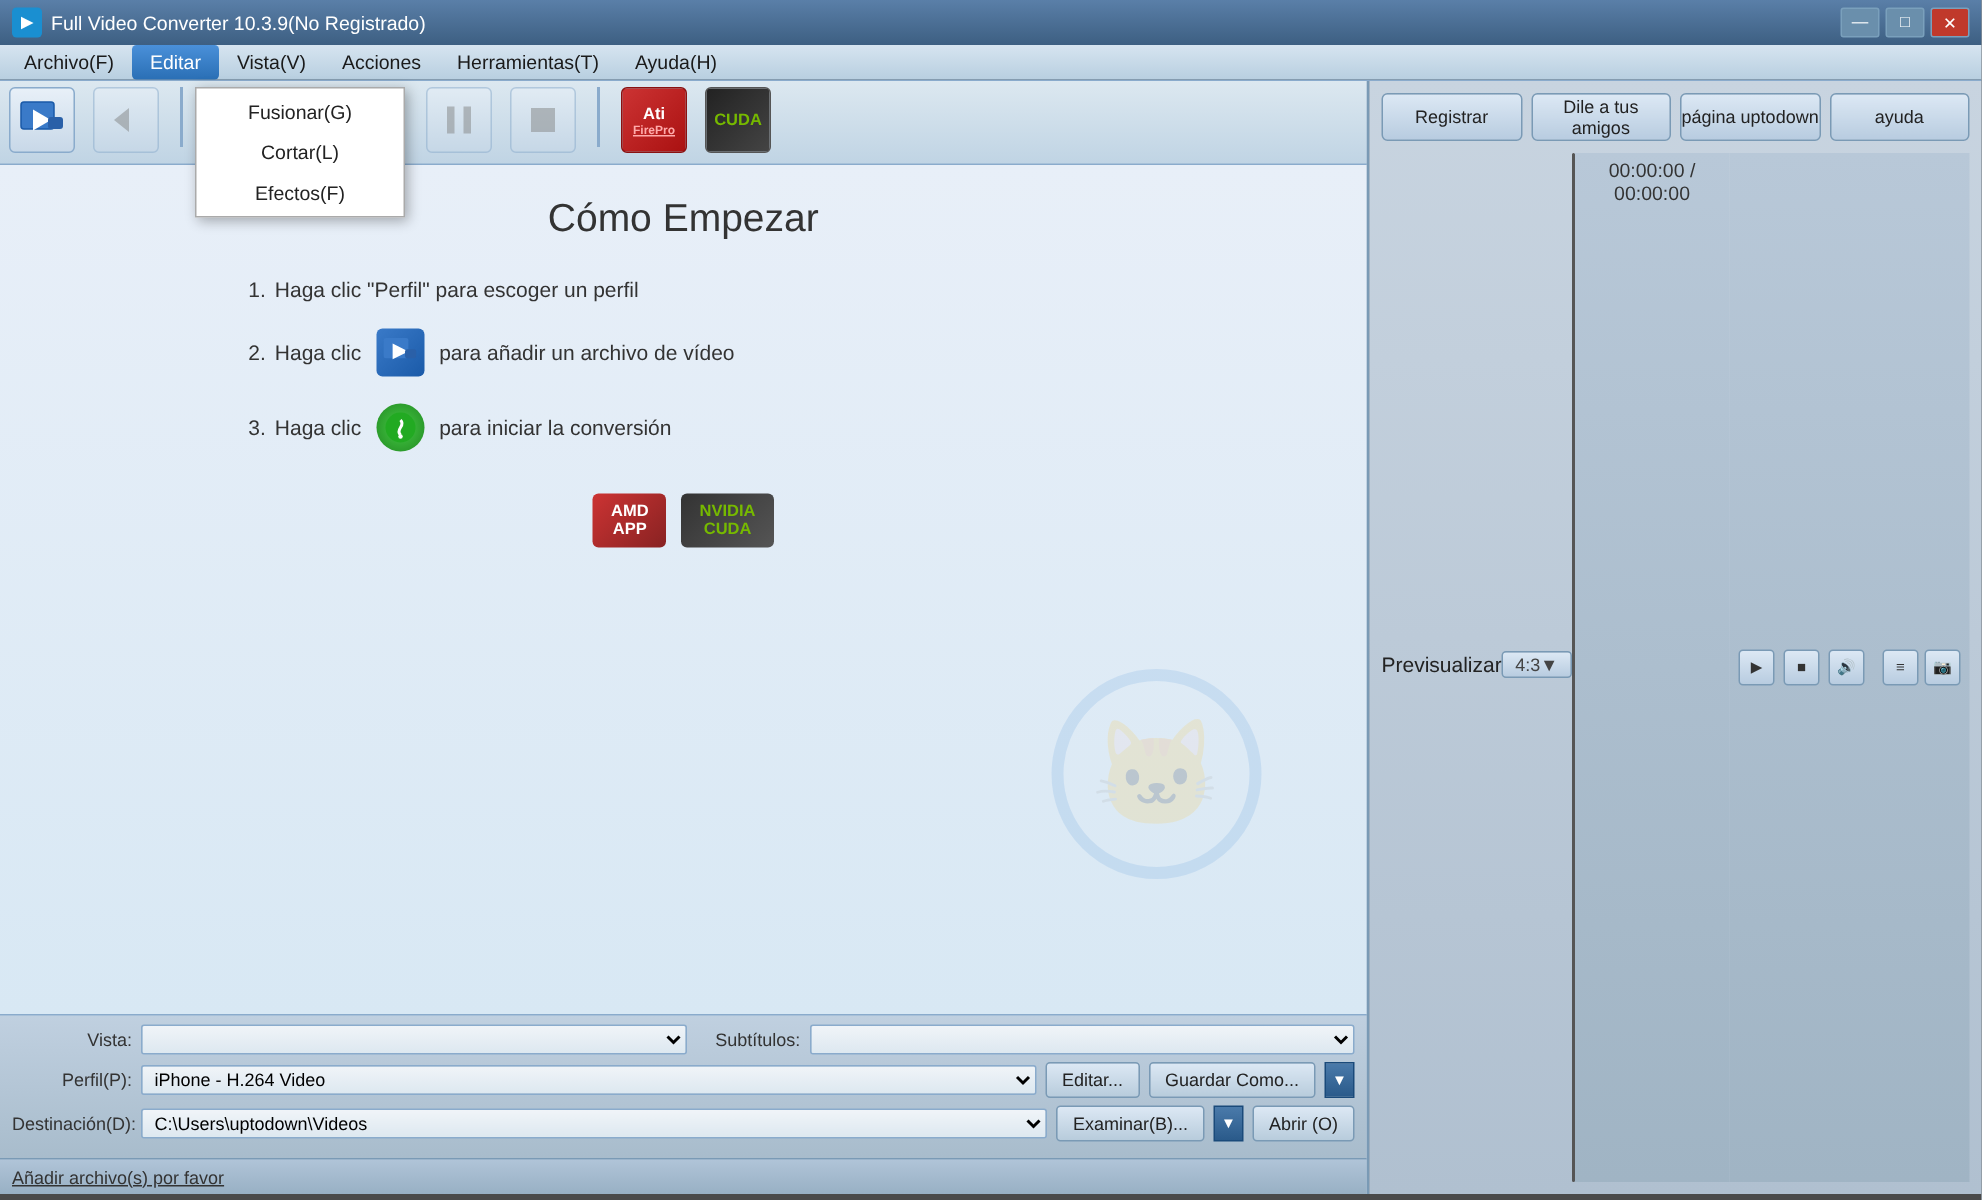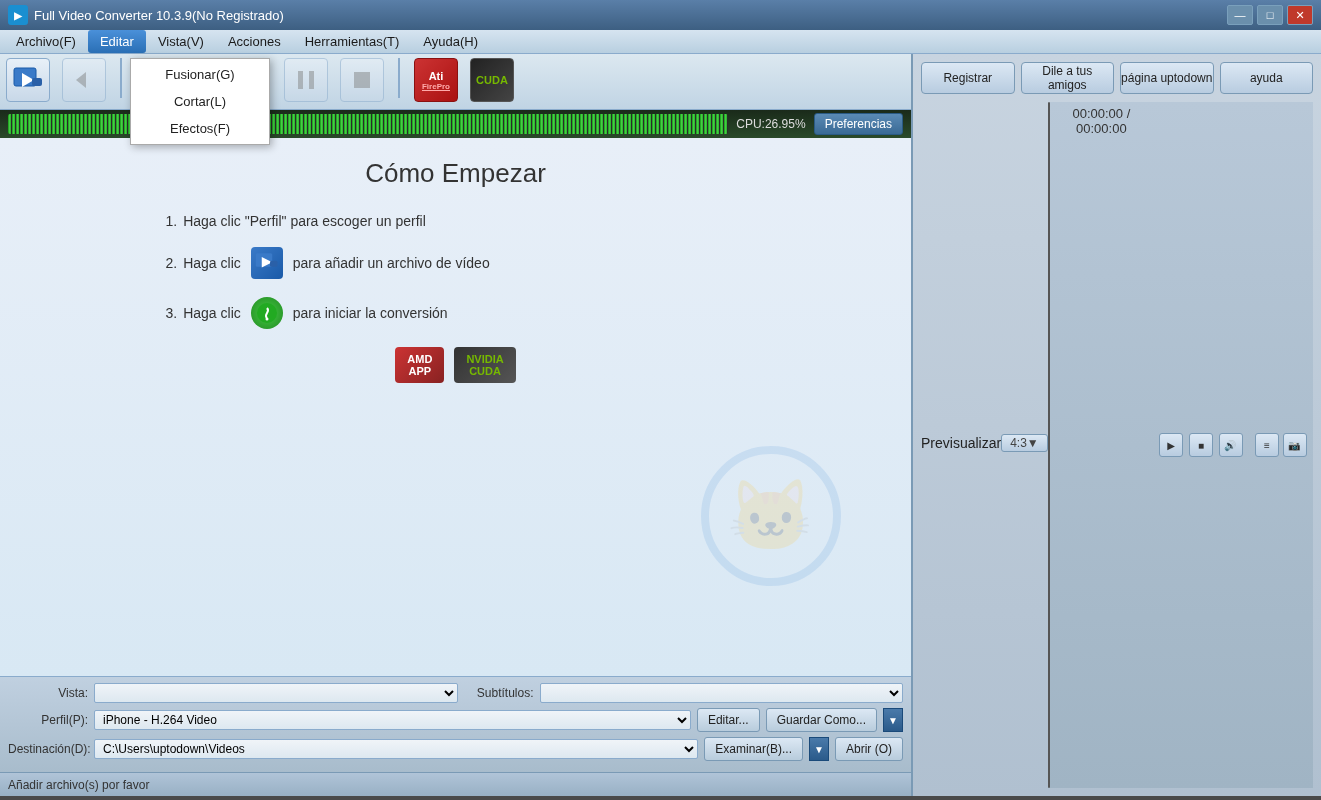--- a/index.html
+++ b/index.html
@@ -250,21 +250,21 @@
       border: 8px solid #4a90d9;
       border-radius: 50%;
       display: flex; align-items: center; justify-content: center;
       font-size: 60px;
     }
 
     
     #badges {
       display: flex;
       gap: 10px;
-      margin-top: 0;
+      margin-top: 10px;
     }
     .amd-badge {
       background: linear-gradient(135deg, #cc3333, #882222);
       color: white;
       padding: 6px 12px;
       border-radius: 4px;
       font-size: 11px;
       font-weight: bold;
       display: flex; flex-direction: column; align-items: center;
     }
@@ -328,20 +328,21 @@
 
     #status-bar {
       background: linear-gradient(to bottom, #b0c4d8, #98b0c4);
       height: 24px;
       display: flex;
       align-items: center;
       padding: 0 8px;
       font-size: 12px;
       color: #333;
       border-top: 1px solid #7a9ab5;
+      text-decoration: underline;
     }
 
     
     #right-panel {
       width: 408px;
       background: linear-gradient(to bottom, #c8d4e0, #b0c0d0);
       display: flex;
       flex-direction: column;
       padding: 8px;
     }
@@ -503,25 +504,20 @@
       <div class="ati-icon">
         <span style="font-size:11px;font-weight:bold;color:#fff;">Ati</span>
         <span style="font-size:8px;color:#ffaaaa;text-decoration:underline;">FirePro</span>
       </div>
 
       <div class="cuda-icon">
         <span style="color:#76b900;font-size:11px;font-weight:bold;">CUDA</span>
       </div>
     </div>
 
-    <div id="waveform-bar">
-      <div id="waveform"></div>
-      <span id="cpu-display">CPU:26.95%</span>
-      <button id="pref-btn">Preferencias</button>
-    </div>
 
     <div id="content-area">
       <h2 id="how-to-title">Cómo Empezar</h2>
 
       <div class="step">
         <span>1.</span>
         <span style="margin-left:6px;">Haga clic "Perfil" para escoger un perfil</span>
       </div>
 
       <div class="step">

